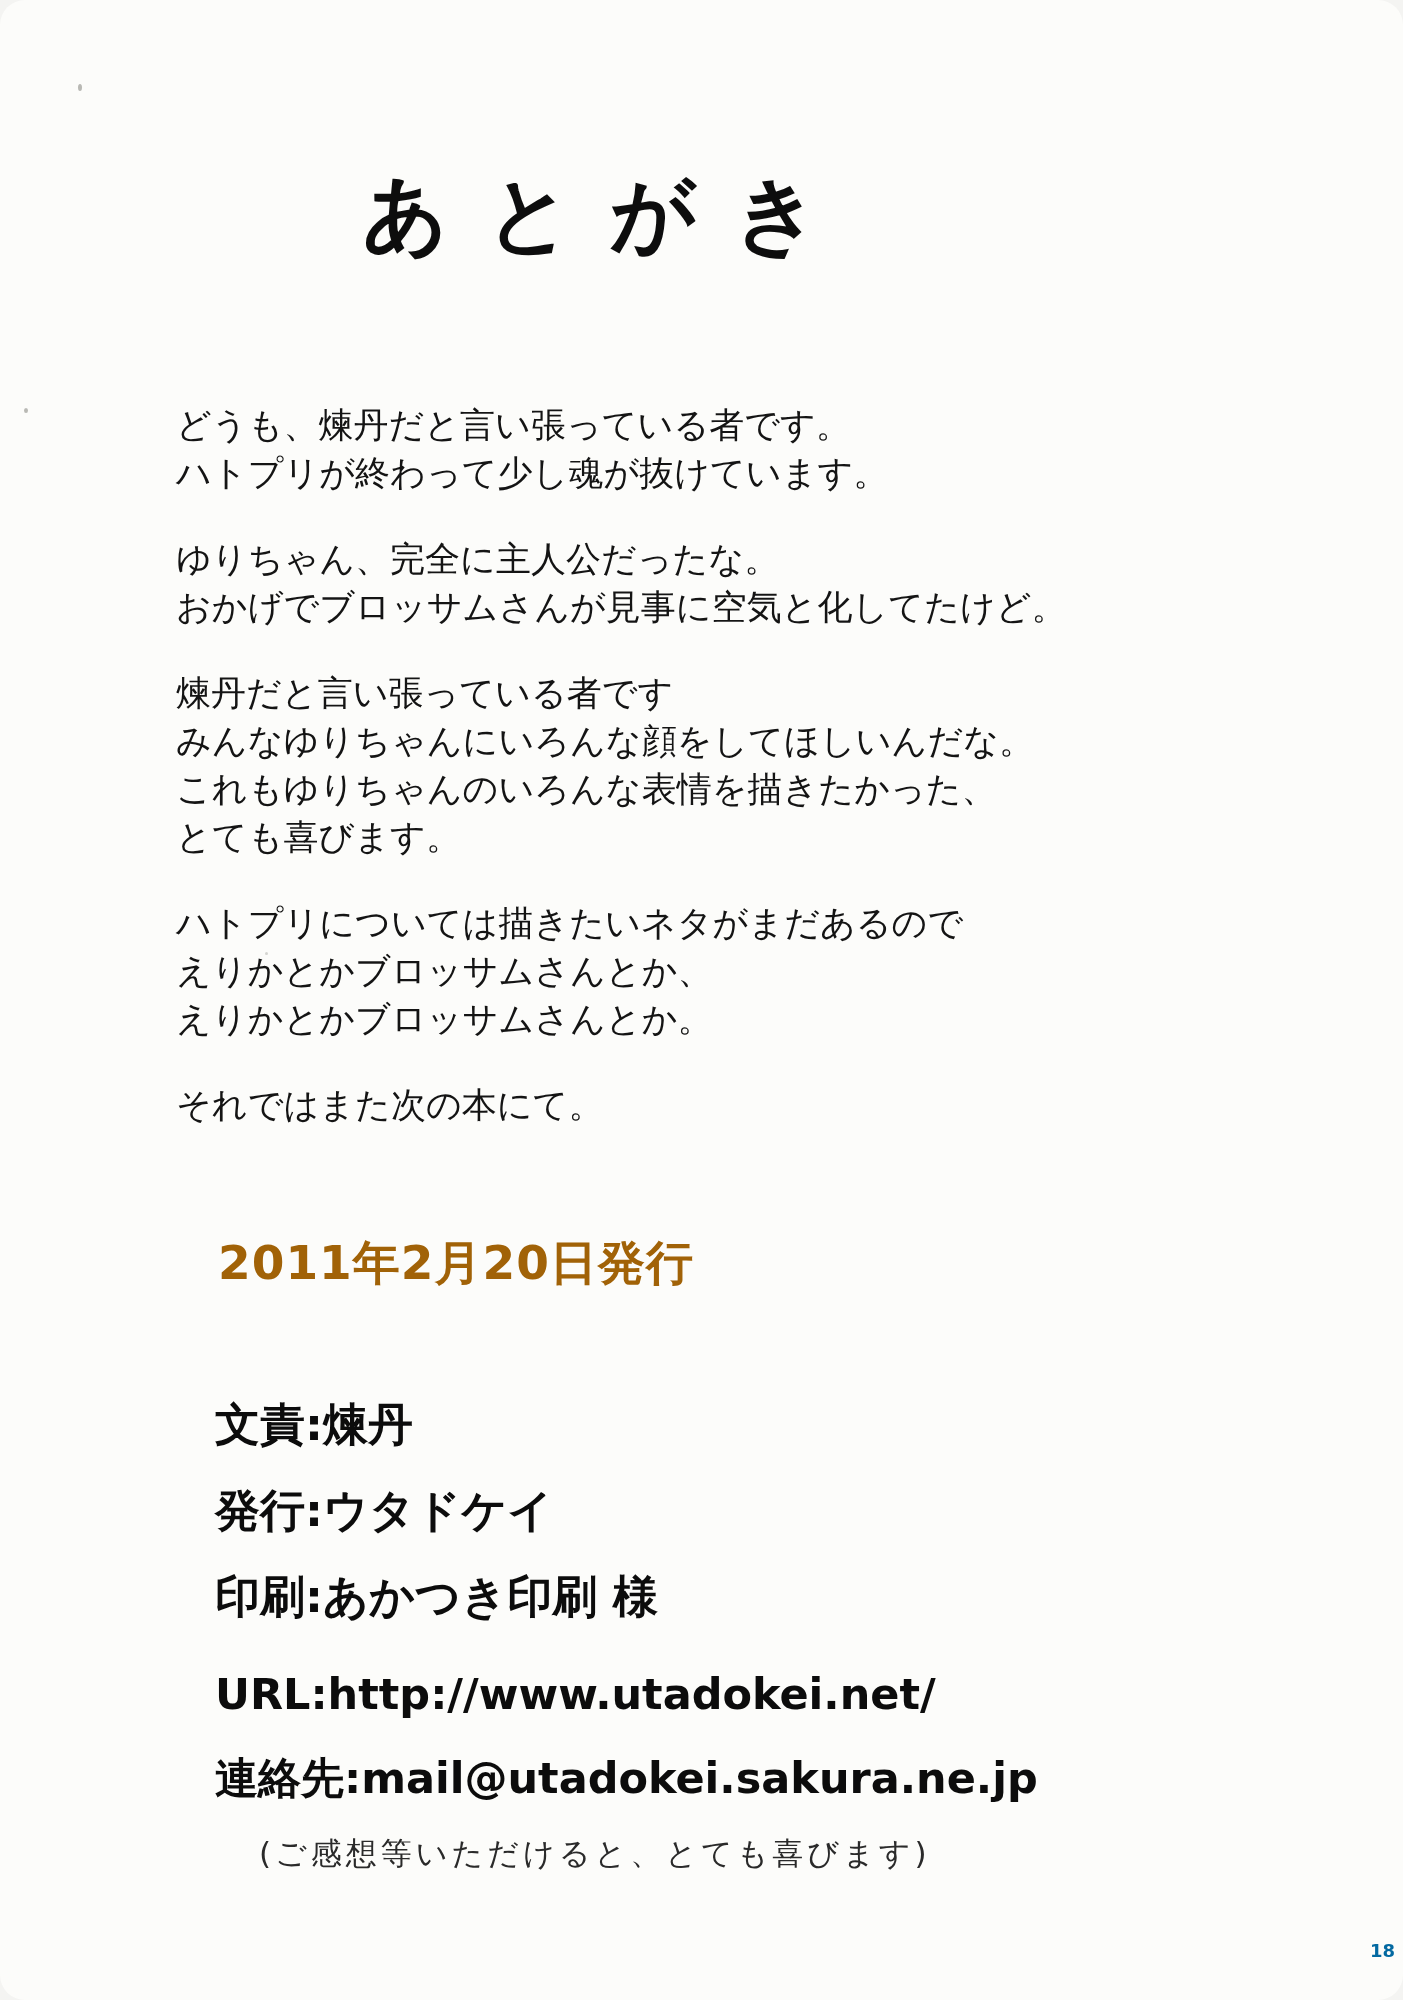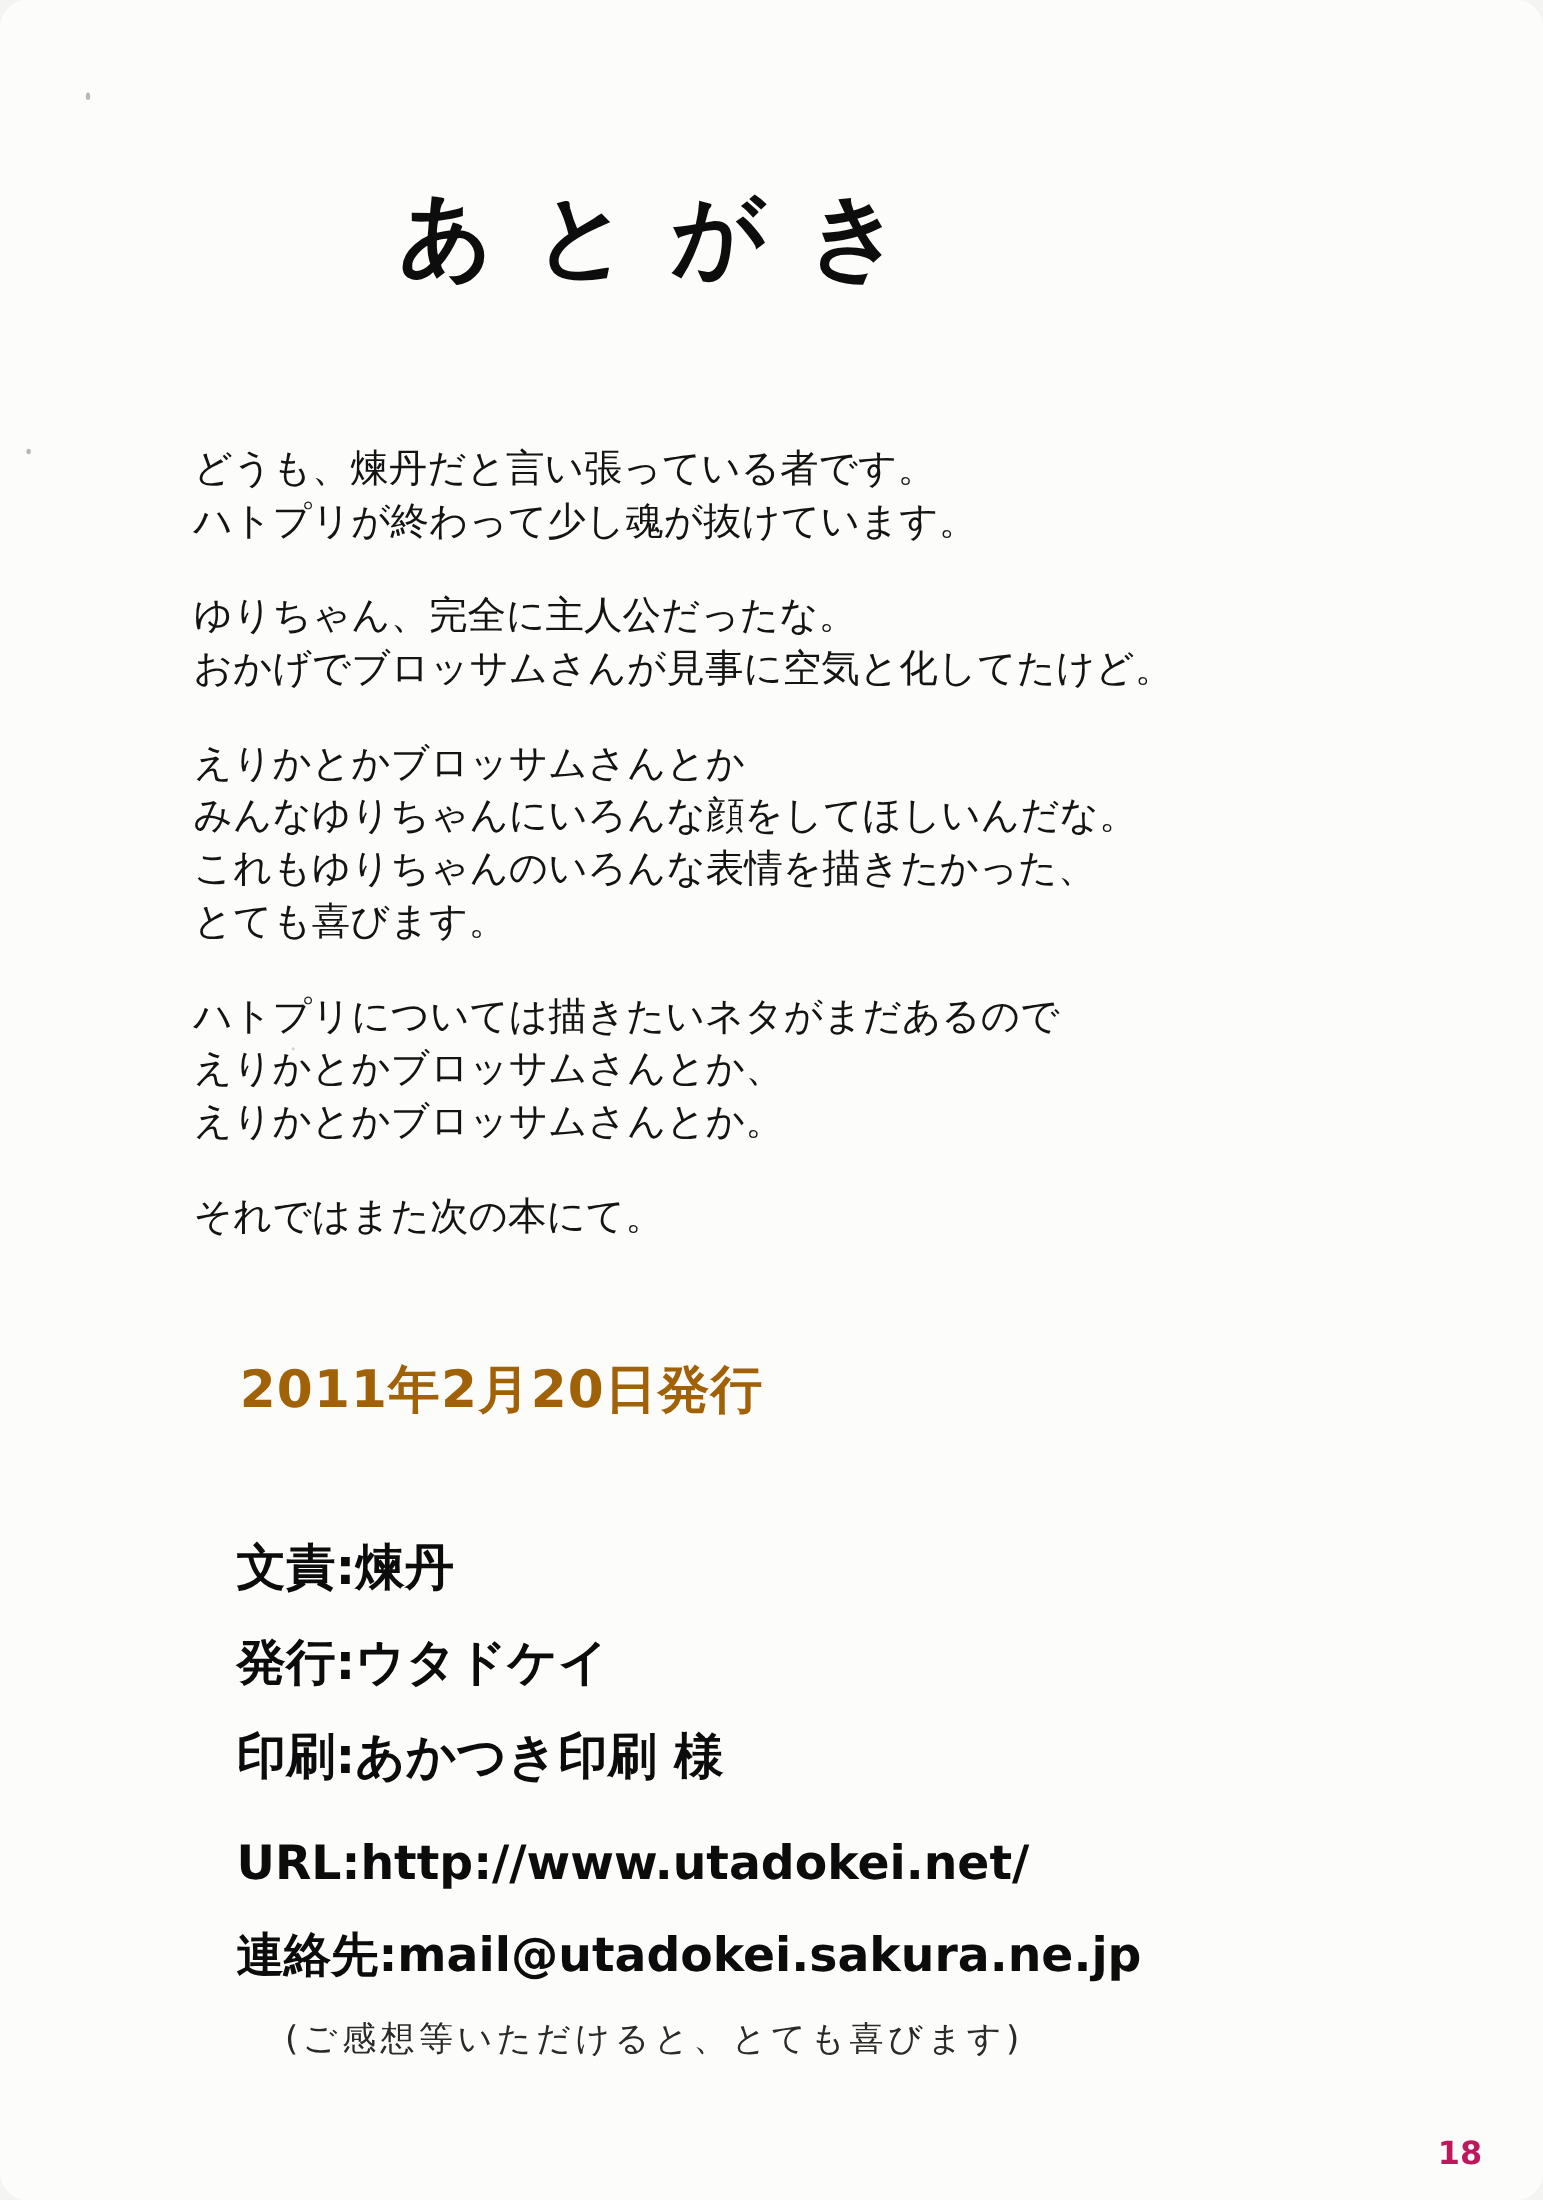--- a/index.html
+++ b/index.html
@@ -79,24 +79,24 @@
     left: 248px;
     font-size: 31px;
     font-weight: normal;
     letter-spacing: 4px;
     color: #2a2a2a;
     margin-left: 11px;
   }
   .page-number {
     position: absolute;
     top: 1940px;
-    left: 1307px;
-    font-size: 29px;
+    left: 1370px;
+    font-size: 18px;
     font-weight: bold;
-    color: #be185d;
+    color: #0369a1;
   }
   
   .speck {
     position: absolute;
     background: #b9b9b4;
     border-radius: 50%;
   }
   .speck-1 { top: 84px;  left: 78px;  width: 4px; height: 7px; }
   .speck-2 { top: 408px; left: 24px;  width: 4px; height: 5px; }
   .speck-3 { top: 952px; left: 265px; width: 3px; height: 3px; opacity: .6; }
@@ -111,21 +111,21 @@
   <div class="body-text">
     <p class="para">
       <span class="line">どうも、煉丹だと言い張っている者です。</span>
       <span class="line">ハトプリが終わって少し魂が抜けています。</span>
     </p>
     <p class="para">
       <span class="line">ゆりちゃん、完全に主人公だったな。</span>
       <span class="line">おかげでブロッサムさんが見事に空気と化してたけど。</span>
     </p>
     <p class="para">
-      <span class="line">えりかとかブロッサムさんとか</span>
+      <span class="line">煉丹だと言い張っている者です</span>
       <span class="line">みんなゆりちゃんにいろんな顔をしてほしいんだな。</span>
       <span class="line">これもゆりちゃんのいろんな表情を描きたかった、</span>
       <span class="line">とても喜びます。</span>
     </p>
     <p class="para">
       <span class="line">ハトプリについては描きたいネタがまだあるので</span>
       <span class="line">えりかとかブロッサムさんとか、</span>
       <span class="line">えりかとかブロッサムさんとか。</span>
     </p>
     <p class="para">

